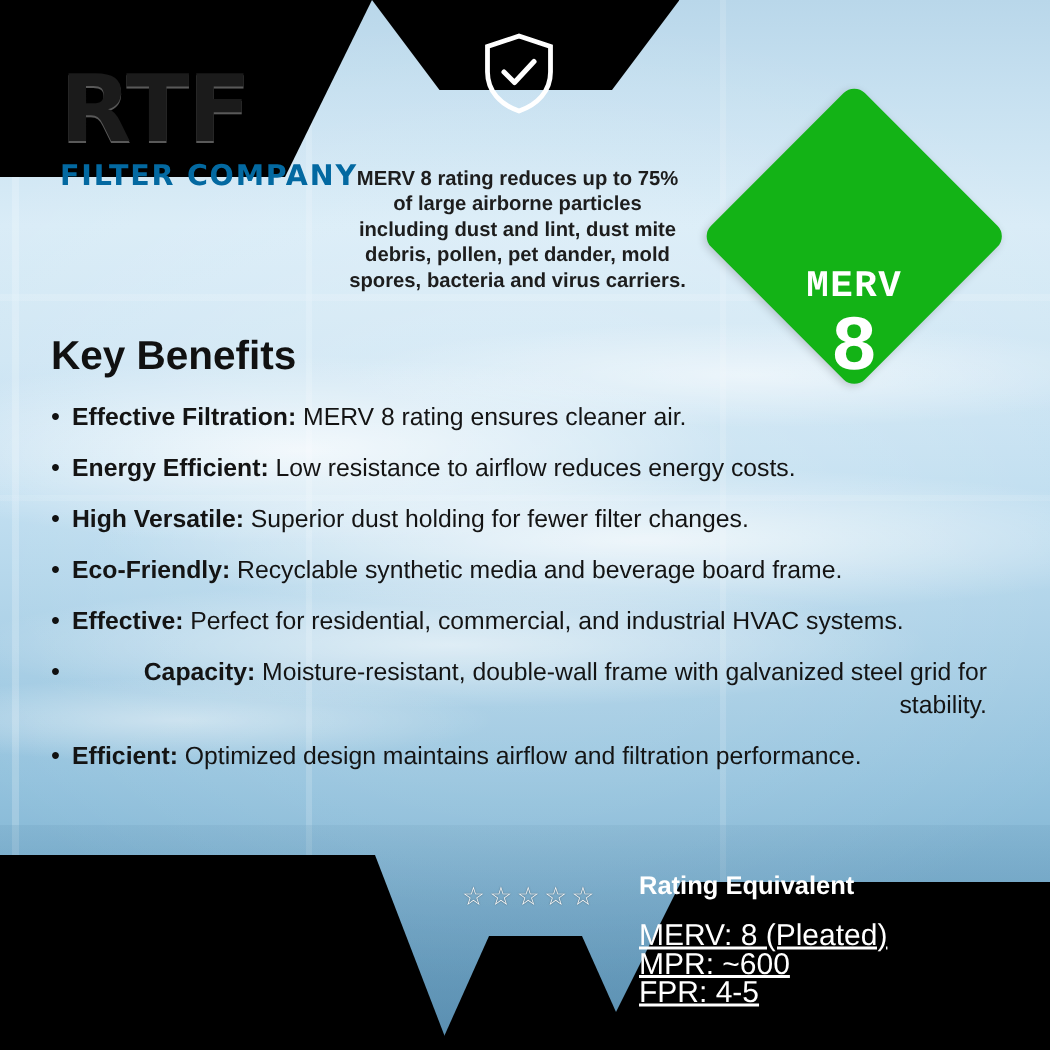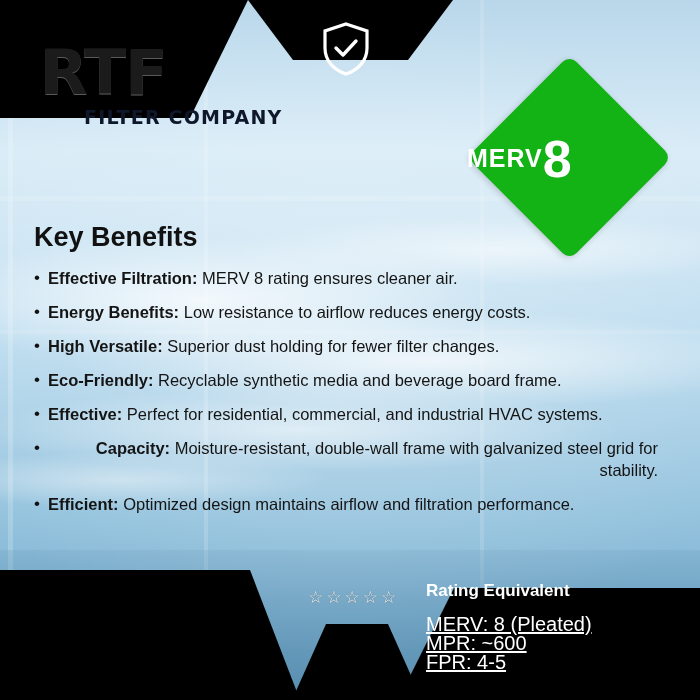--- a/index.html
+++ b/index.html
@@ -108,23 +108,22 @@
     line-height: 58px;
     letter-spacing: -1px;
     color: #1b1b1b;
     text-shadow: 0 1px 0 rgba(255,255,255,.35);
   }
   .logo-sub {
     font-family: "DejaVu Sans", sans-serif;
     font-weight: 700;
     font-size: 19px;
     letter-spacing: 1.2px;
-    color: #0f172a;
+    color: #0369a1;
     margin-top: 4px;
-    margin-left: 44px;
   }
 
   
   .shield {
     position: absolute;
     left: 322px;
     top: 22px;
     width: 48px;
     height: 54px;
     z-index: 7;
@@ -160,24 +159,25 @@
     width: 145px; height: 145px;
     background: #13b316;
     transform: rotate(45deg);
     border-radius: 10px;
     box-shadow: 0 2px 6px rgba(0,0,0,.18);
   }
   .diamond-text {
     position: absolute;
     inset: 0;
     display: flex;
+    flex-direction: column;
     align-items: center;
-    justify-content: flex-start;
+    justify-content: flex-end;
     color: #ffffff;
-    font-family: Liberation Sans, sans-serif;
+    font-family: Liberation Mono, monospace;
   }
   .diamond-label {
     font-size: 25px;
     font-weight: 700;
     letter-spacing: 1px;
     line-height: 26px;
   }
   .diamond-value {
     font-size: 52px;
     font-weight: 700;
@@ -279,39 +279,40 @@
     <div class="logo-sub">FILTER COMPANY</div>
   </div>
 
   <div class="shield">
     <svg viewBox="0 0 48 54" width="48" height="54" aria-hidden="true">
       <path d="M24 2 L45 9 V26 C45 39 36 48 24 52 C12 48 3 39 3 26 V9 Z" fill="none" stroke="#ffffff" stroke-width="3.2"></path>
       <path d="M14 26 L21 33 L34 19" fill="none" stroke="#ffffff" stroke-width="3.4" stroke-linecap="round" stroke-linejoin="round"></path>
     </svg>
   </div>
 
+  <div class="merv-desc">MERV 8 rating reduces up to 75% of large airborne particles including dust and lint, dust mite debris, pollen, pet dander, mold spores, bacteria and virus carriers.</div>
 
   <div class="diamond-wrap">
     <div class="diamond"></div>
     <div class="diamond-text">
       <div class="diamond-label">MERV</div>
       <div class="diamond-value">8</div>
     </div>
   </div>
 
   <div class="benefits">
     <div class="benefits-title">Key Benefits</div>
     <div id="benefit-list">
         <div class="benefit-row">
           <span class="bullet">•</span>
           <span class="benefit-text"><b>Effective Filtration:</b><span> MERV 8 rating ensures cleaner air.</span></span>
         </div>
         <div class="benefit-row">
           <span class="bullet">•</span>
-          <span class="benefit-text"><b>Energy Benefits:</b><span> Low resistance to airflow reduces energy costs.</span></span>
+          <span class="benefit-text"><b>Energy Efficient:</b><span> Low resistance to airflow reduces energy costs.</span></span>
         </div>
         <div class="benefit-row">
           <span class="bullet">•</span>
           <span class="benefit-text"><b>High Versatile:</b><span> Superior dust holding for fewer filter changes.</span></span>
         </div>
         <div class="benefit-row">
           <span class="bullet">•</span>
           <span class="benefit-text"><b>Eco-Friendly:</b><span> Recyclable synthetic media and beverage board frame.</span></span>
         </div>
         <div class="benefit-row">

